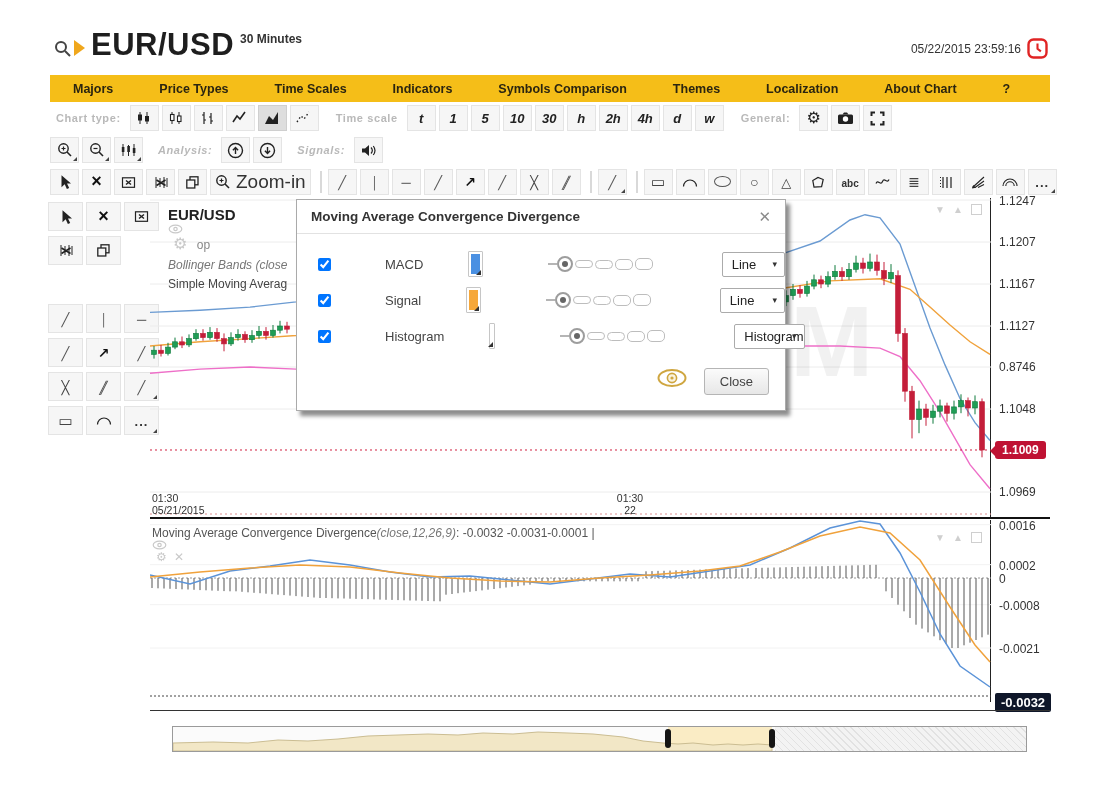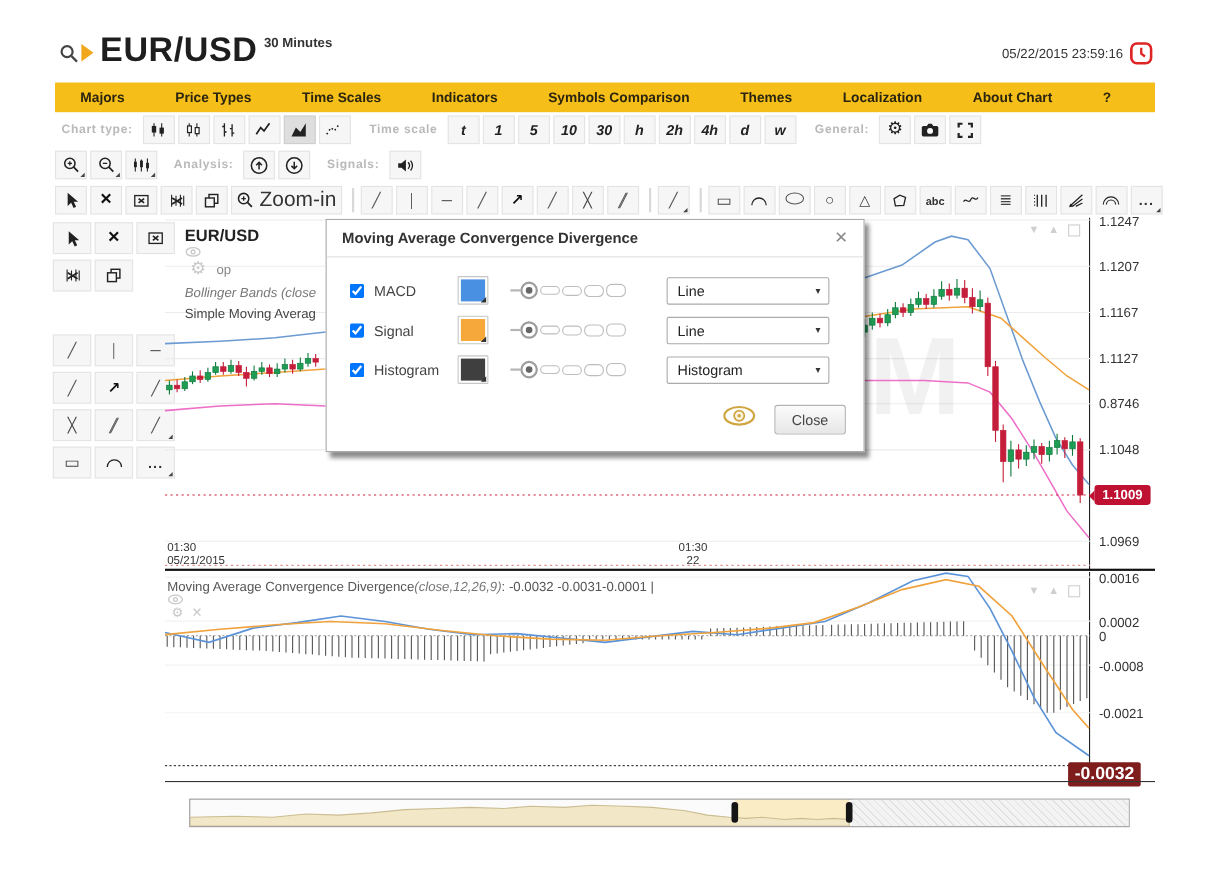--- a/index.html
+++ b/index.html
@@ -59,41 +59,41 @@
   #macd-legend .it{font-style:italic;color:#777;}
   #macd-legend .leg-ic{color:#c9c9c9;margin-left:4px;}
 
   .corner-icons{position:absolute;display:flex;align-items:center;gap:8px;color:#cfcfcf;font-size:10px;}
   .corner-icons .sq{display:inline-block;width:9px;height:9px;border:1.5px solid #cfcfcf;}
 
   
   .axis-label{position:absolute;left:999px;font-size:12px;color:#333;}
   .price-badge{position:absolute;left:995px;background:#bf1233;color:#fff;font-size:12px;font-weight:bold;padding:2px 7px;border-radius:3px;}
   .price-badge::before{content:"";position:absolute;left:-5px;top:5px;border-top:5px solid transparent;border-bottom:5px solid transparent;border-right:5px solid #bf1233;}
-  .macd-badge{position:absolute;left:971px;background:#7f1d1d;color:#fff;font-size:16px;font-weight:bold;padding:2px 6px;border-radius:2px;}
+  .macd-badge{position:absolute;left:995px;background:#0f172a;color:#fff;font-size:13px;font-weight:bold;padding:2px 6px;border-radius:2px;}
   .time-label{position:absolute;font-size:10.5px;color:#333;line-height:12px;}
 
   
   #navigator{position:absolute;left:172px;top:726px;width:853px;height:24px;border:1px solid #9a9a9a;background:#fbfbfb;box-sizing:content-box;}
   #nav-mid{position:absolute;top:0;height:100%;background:rgba(250,214,110,.38);}
   #nav-hatch{position:absolute;top:0;right:0;height:100%;background:#f3f3f3;background-image:repeating-linear-gradient(45deg,rgba(0,0,0,.07) 0 1px,transparent 1px 5px);}
   .nav-handle{position:absolute;top:2px;width:6px;height:19px;background:#151515;border-radius:3px;z-index:3;}
   #nav-svg-wrap{position:absolute;inset:0;}
 
   
   #dialog{position:absolute;left:296px;top:199px;width:488px;background:#fff;border:1px solid #aaa;box-shadow:4px 5px 4px rgba(0,0,0,.45);z-index:20;}
   #dialog-titlebar{display:flex;align-items:center;justify-content:space-between;padding:9px 14px;border-bottom:1px solid #e2e2e2;}
   #dialog-title{font-size:13.5px;font-weight:bold;color:#333;}
   #dialog-close{color:#8a8a8a;font-size:15px;font-weight:bold;cursor:pointer;line-height:12px;}
   #dialog-tabs{padding:15px 0 4px 21px;}
   .dtab{display:inline-block;margin-right:30px;font-size:13px;font-weight:bold;cursor:pointer;padding-bottom:3px;}
   .dtab.link{color:#4a7fd0;border-bottom:1px dashed #7aa3dc;}
   .dtab.current{color:#2b2b2b;}
   #dialog-rows{padding:12px 0 2px 20px;}
-  .drow{display:flex;align-items:center;height:36px;}
+  .drow{display:flex;align-items:center;height:36px;gap:45px;}
   .drow input{margin:0 0 0 1px;}
   .dlabel{width:76px;font-size:13px;color:#444;margin-left:9px;}
   .swatch{position:relative;width:28px;height:26px;border:1px solid #c6c6c6;background:#fff;padding:2px;box-sizing:border-box;cursor:pointer;border-radius:1px;}
   .swatch i{display:block;width:100%;height:100%;}
   .swatch::after{content:"";position:absolute;right:1px;bottom:1px;border-left:5px solid transparent;border-bottom:5px solid #333;}
   .slider{display:inline-flex;align-items:center;margin-left:20px;width:118px;cursor:pointer;}
   .sl-line{width:9px;border-top:2px solid #b5b5b5;}
   .sl-knob{width:12px;height:12px;border:2px solid #9d9d9d;border-radius:50%;background:#fff;position:relative;}
   .sl-knob::after{content:"";position:absolute;left:3px;top:3px;width:6px;height:6px;border-radius:50%;background:#666;}
   .sl-seg{border:1.5px solid #bdbdbd;background:#fff;border-radius:5px;margin-left:2px;}
@@ -238,21 +238,21 @@
         </span>
       </span>
       <span class="tbtn">
         <span>
           <svg width="15" height="15" viewBox="0 0 15 15" fill="none" stroke="currentColor" stroke-width="1.5">
             <path d="M1.5 5V1.5H5M10 1.5h3.5V5M13.5 10v3.5H10M5 13.5H1.5V10" stroke-width="2"></path>
           </svg>
         </span>
       </span>
     </div>
-<div class="trow" style="top:136px;" id="toolbar-analysis">
+<div class="trow" style="top:136px;font-style:italic;" id="toolbar-analysis">
       <span class="tbtn dd">
         <span>
           <svg width="16" height="16" viewBox="0 0 16 16" fill="none" stroke="currentColor" stroke-width="1.5">
             <circle cx="6.5" cy="6.5" r="4.7" stroke-width="1.4"></circle>
             <path d="M4.5 6.5h4M6.5 4.5v4" stroke-width="1.2"></path>
             <path d="M10 10l4 4" stroke-width="1.6"></path>
           </svg>
         </span>
       </span>
       <span class="tbtn dd">

